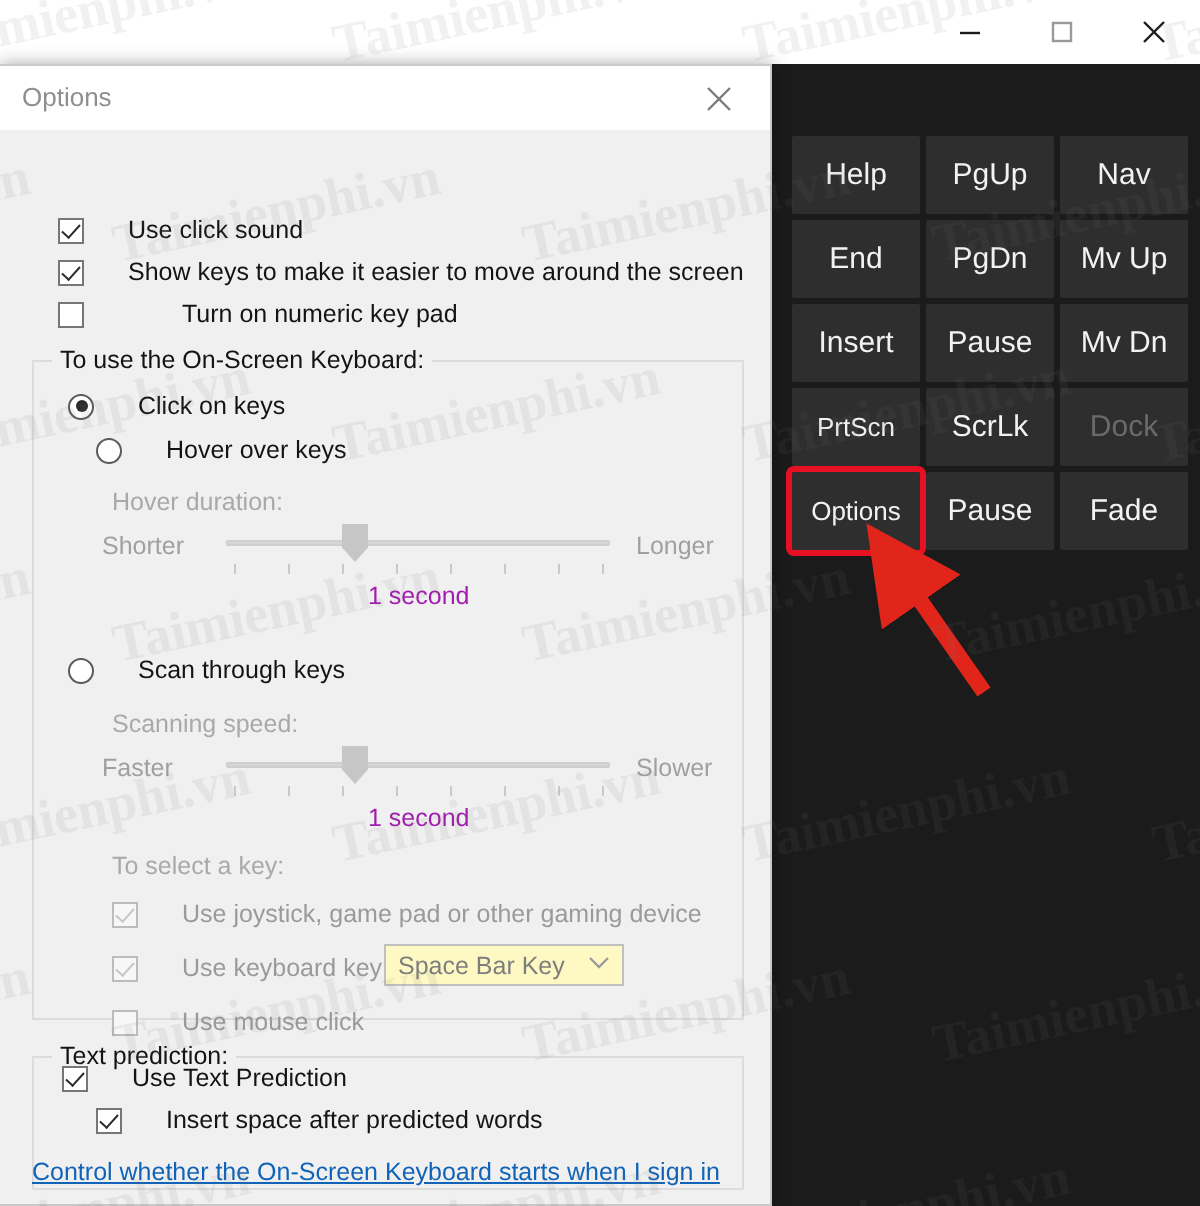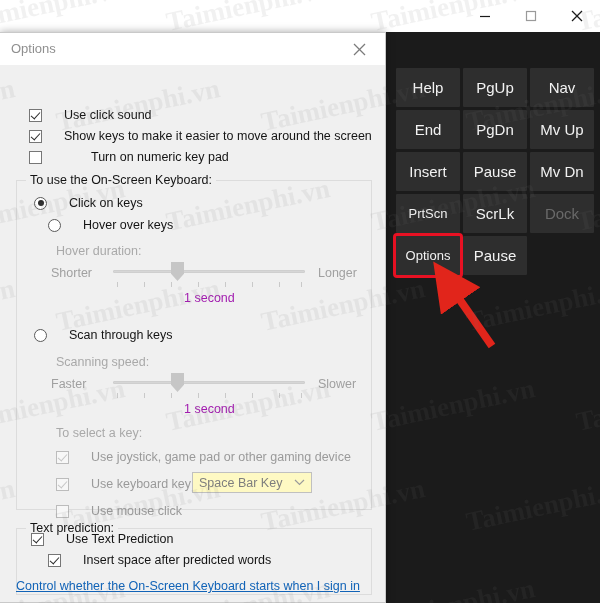--- a/index.html
+++ b/index.html
@@ -302,20 +302,21 @@
         <div class="key">Mv Dn</div>
       </div>
       <div class="key-row">
         <div class="key small">PrtScn</div>
         <div class="key">ScrLk</div>
         <div class="key disabled">Dock</div>
       </div>
       <div class="key-row">
         <div class="key highlight">Options</div>
         <div class="key">Pause</div>
+        <div class="key">Fade</div>
       </div>
     </div>
 
     <svg class="red-arrow" width="140" height="110" viewBox="0 0 140 110">
       <defs>
         <marker id="ah" markerWidth="6" markerHeight="6" refX="3.2" refY="3" orient="auto">
           <path d="M0,0 L6,3 L0,6 z" fill="#e1251b"></path>
         </marker>
       </defs>
       <line x1="106" y1="86" x2="60" y2="20" stroke="#e1251b" stroke-width="8" marker-end="url(#ah)" stroke-linecap="butt"></line>

